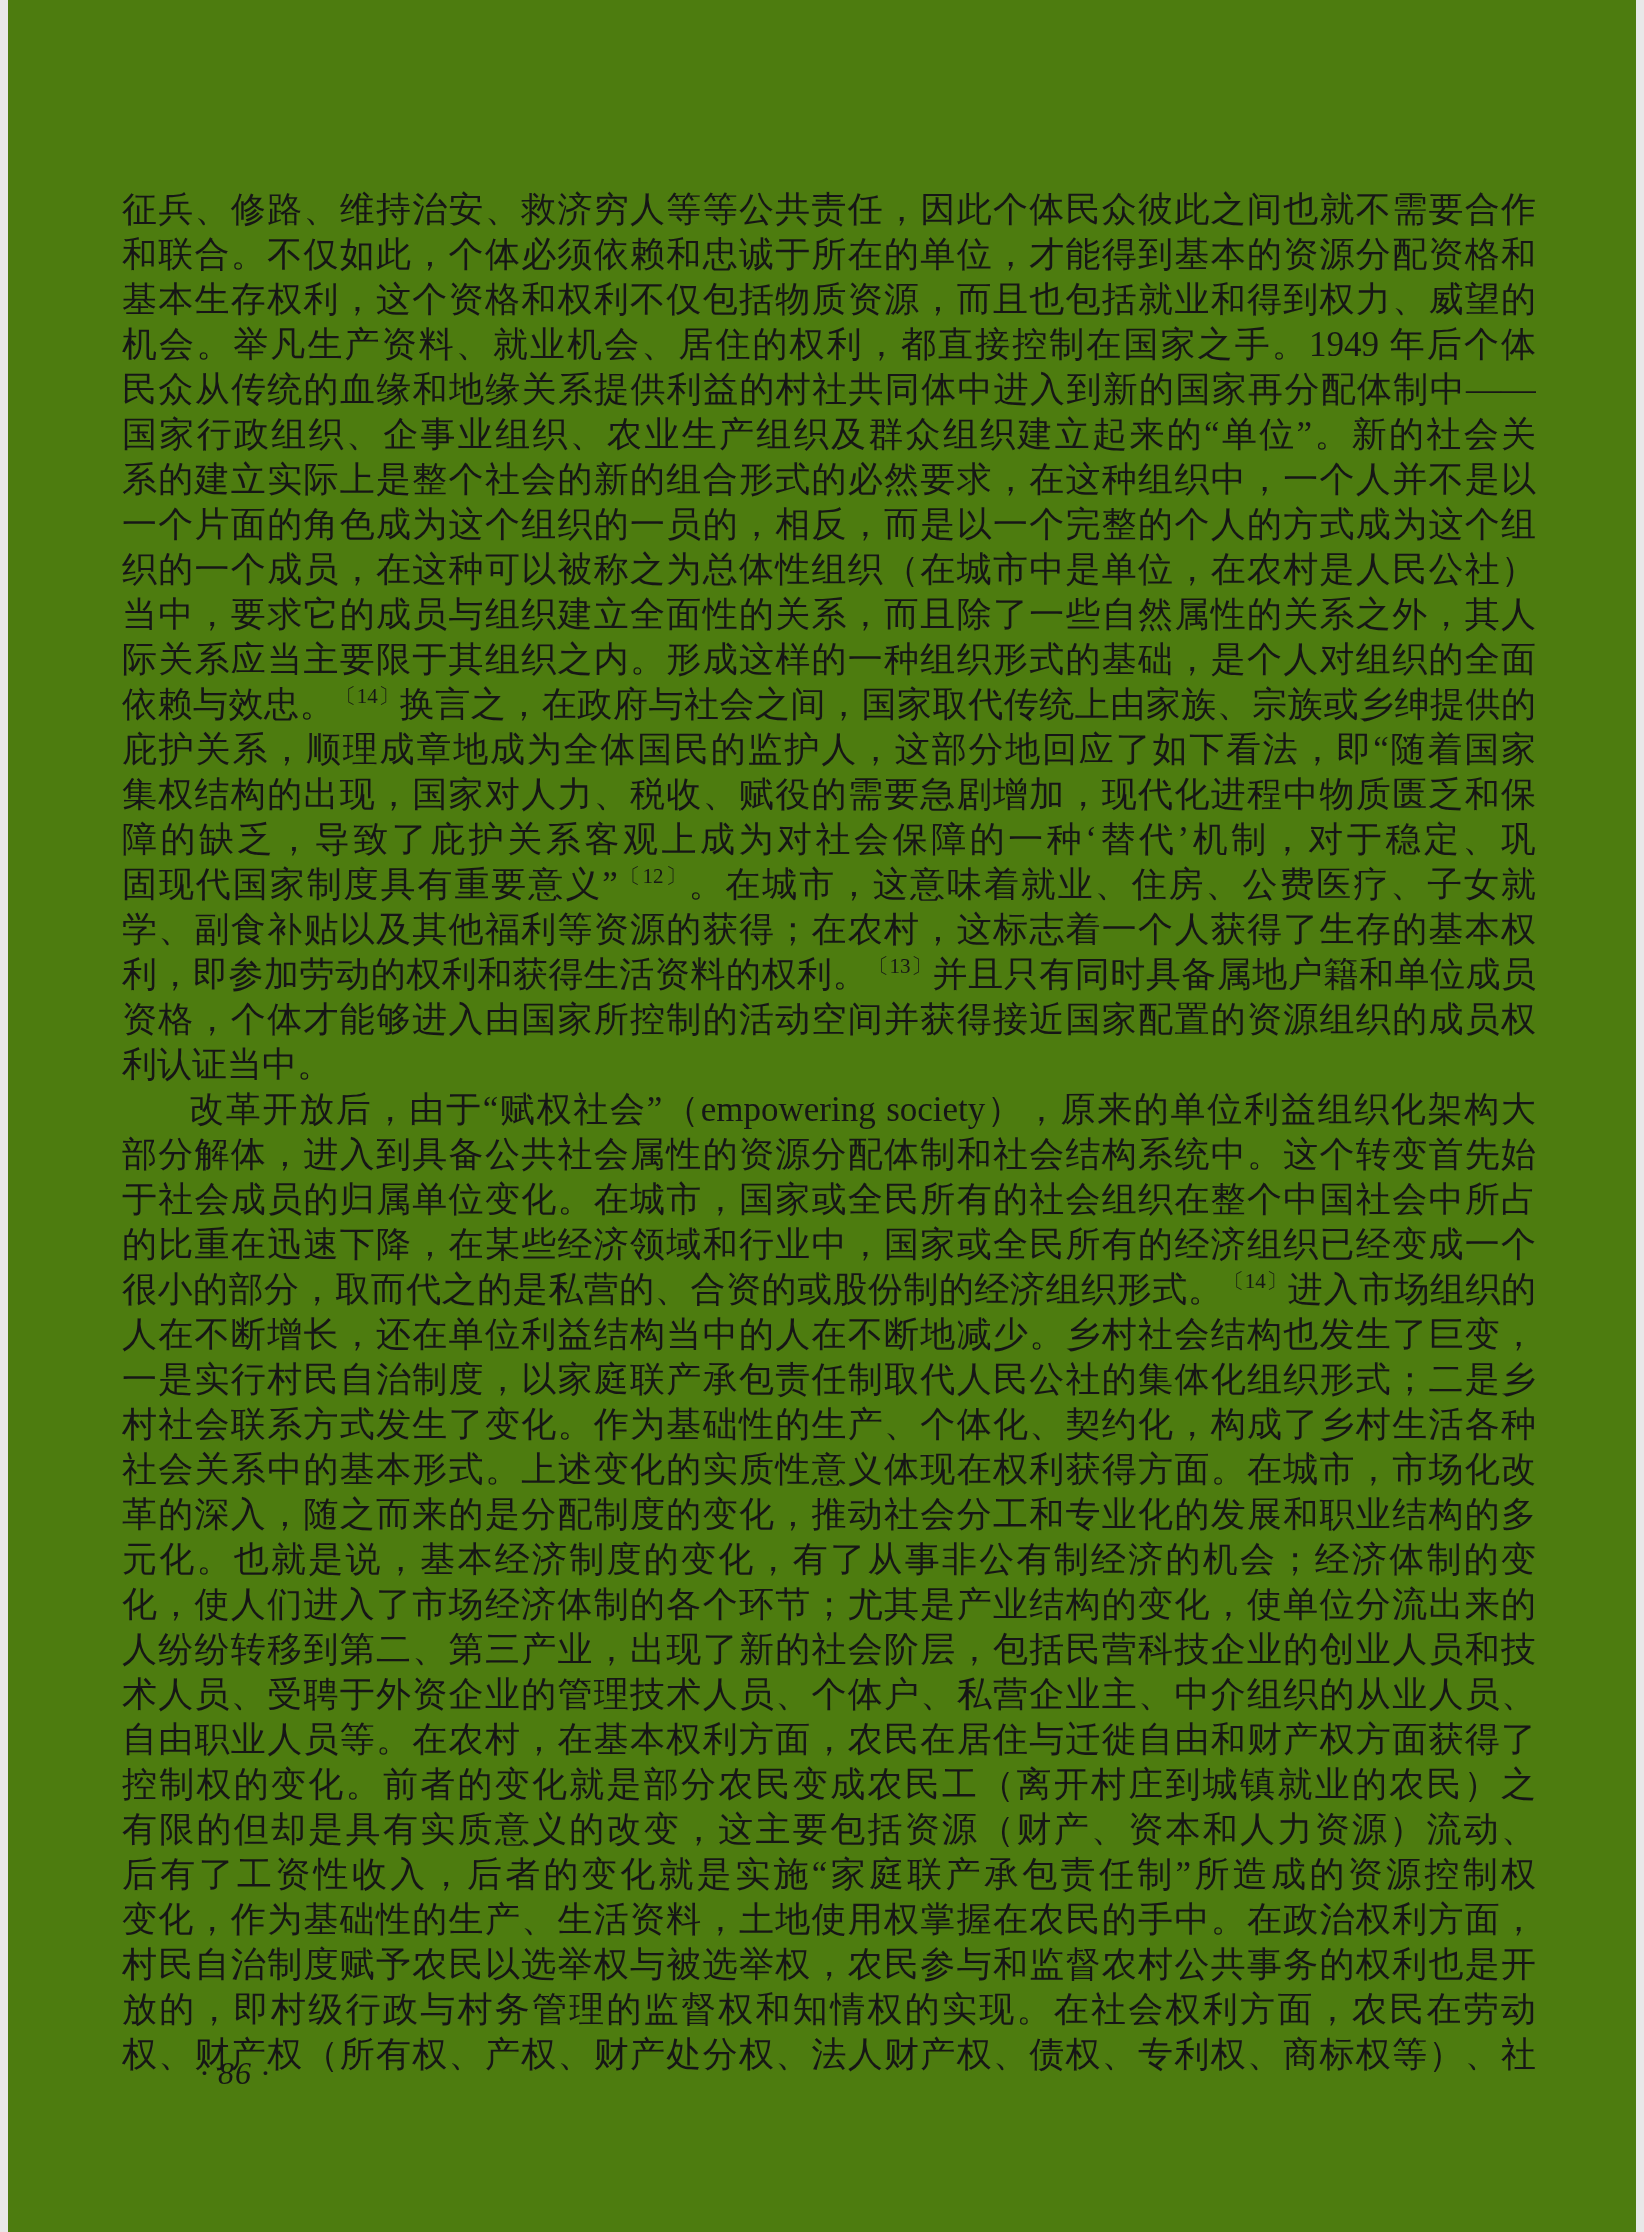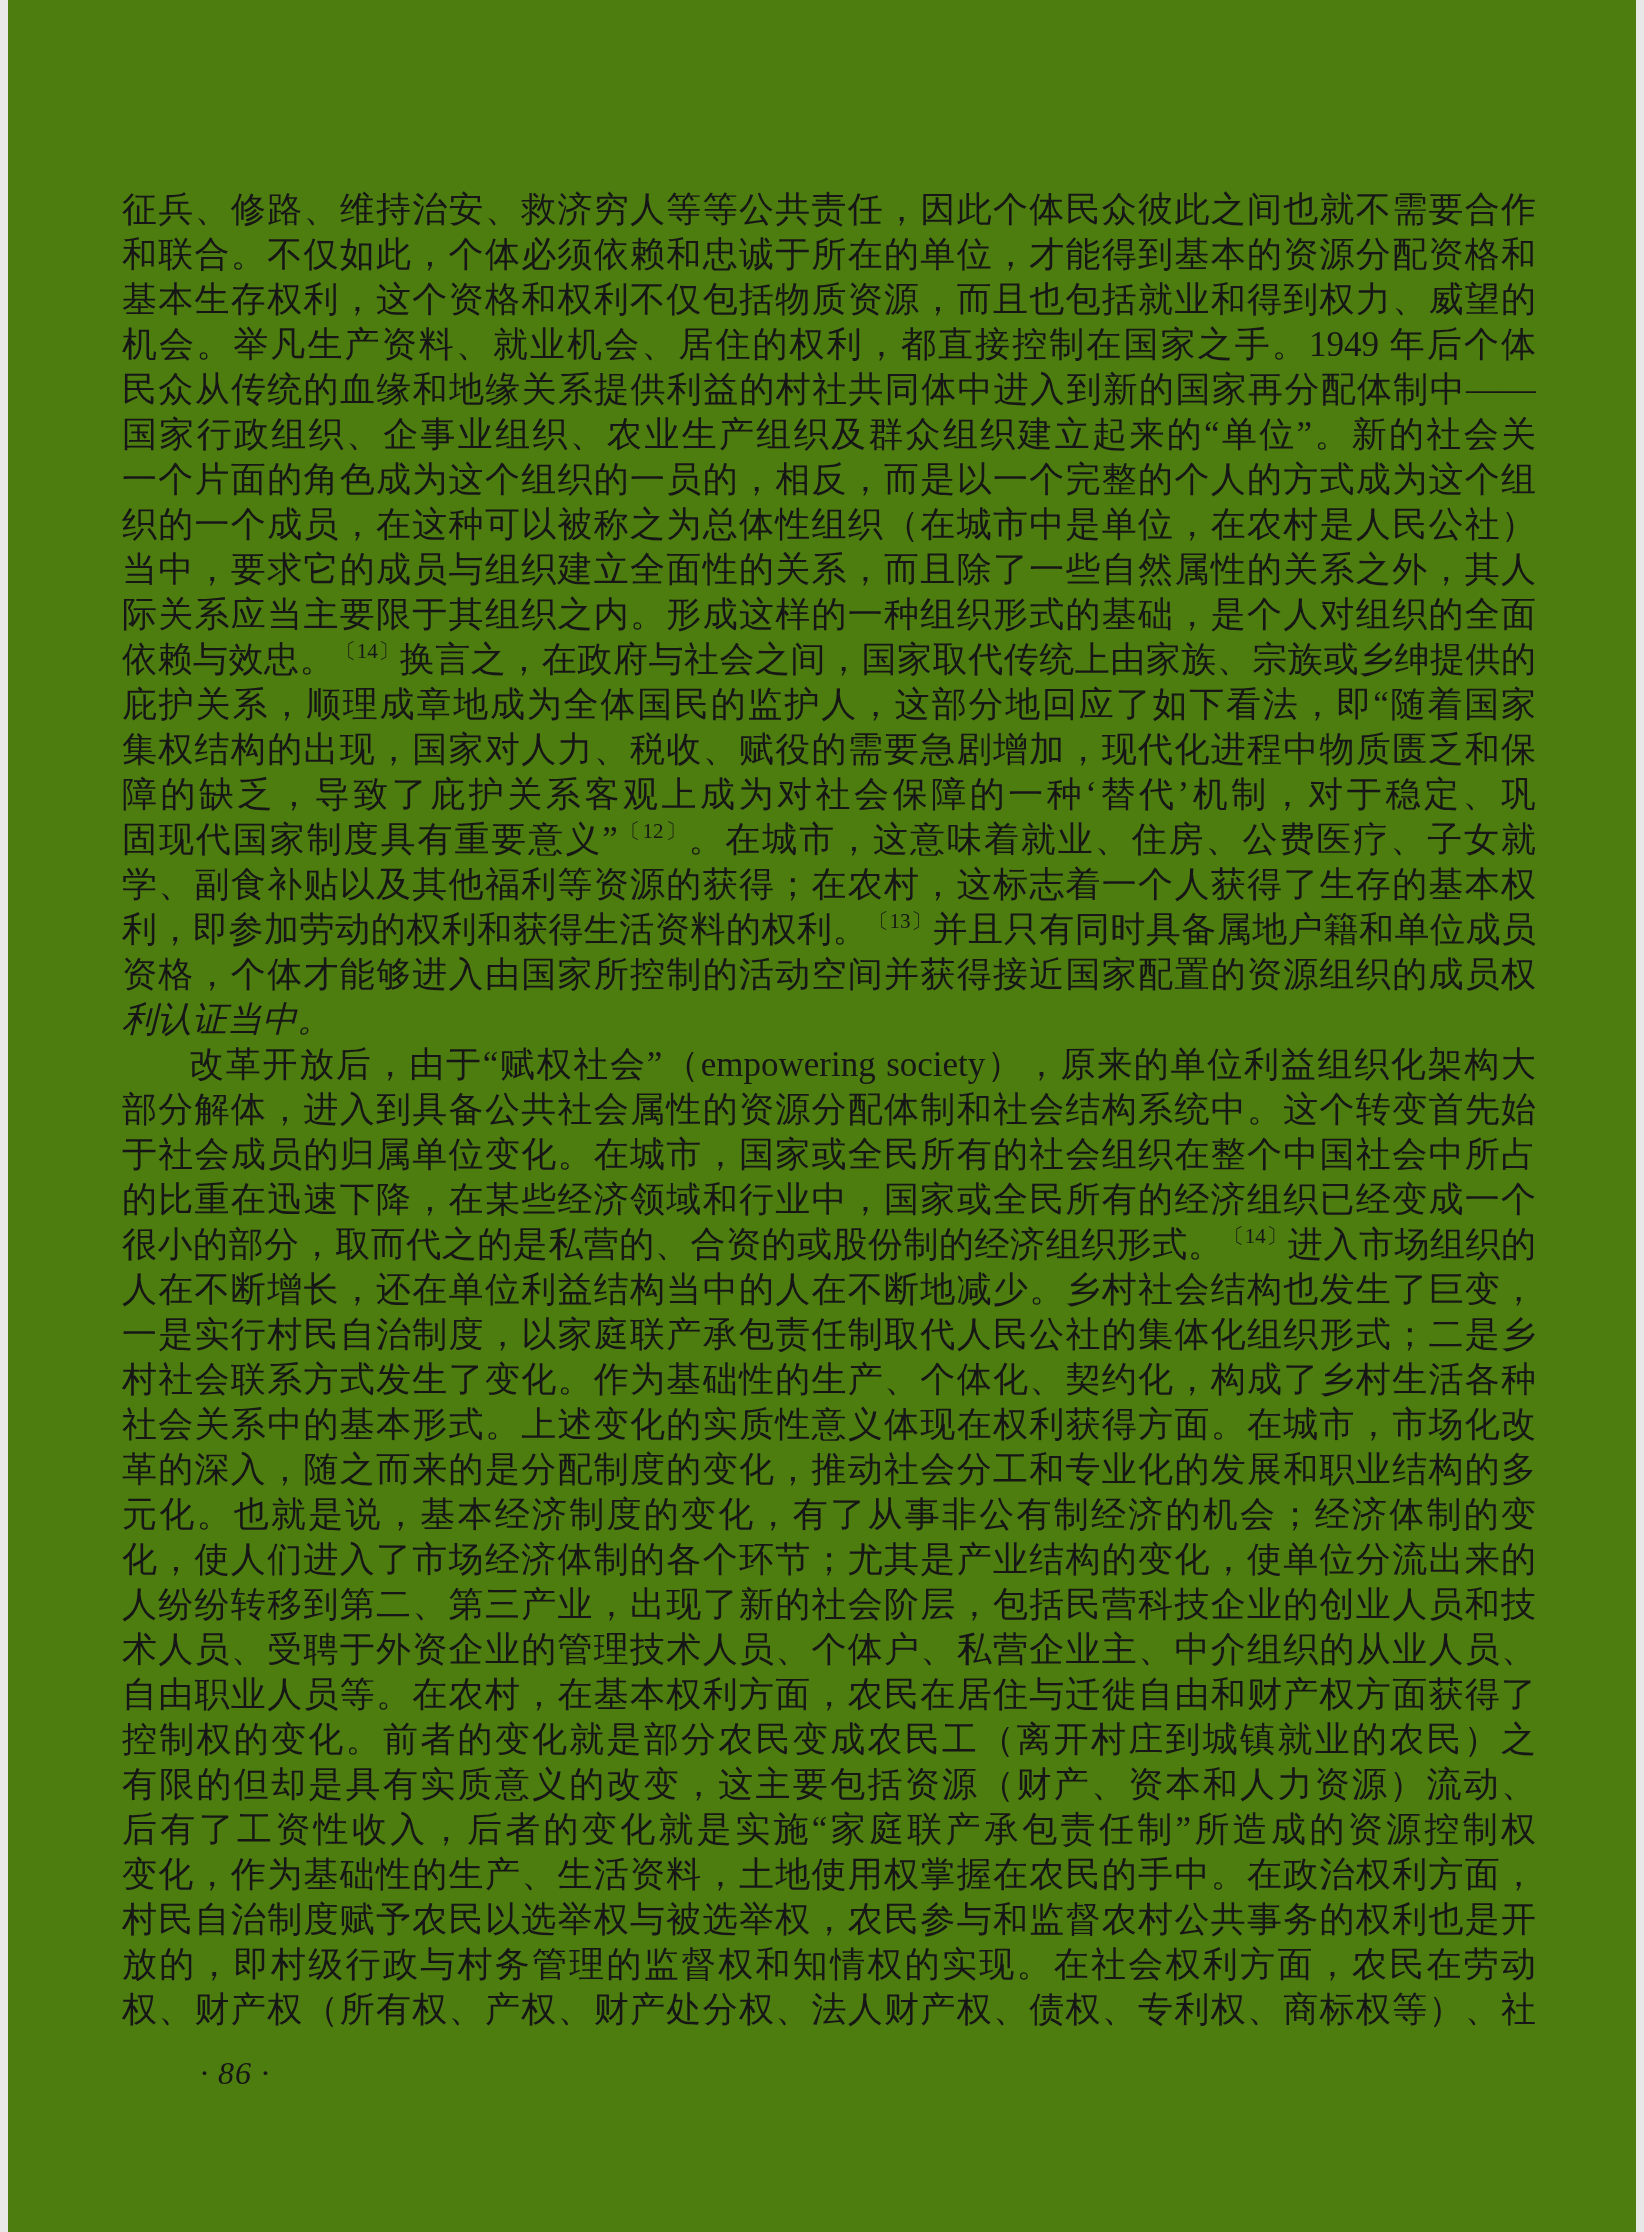--- a/index.html
+++ b/index.html
@@ -35,21 +35,20 @@
     text-align-last: justify;
     text-justify: inter-character;
     overflow: hidden;
   }
   .line.indent {
     text-indent: 67px;
   }
   .line.short {
     text-align: right;
     text-align-last: left;
-    font-style: italic;
   }
   sup.fnref {
     font-size: 21px;
     line-height: 0;
     vertical-align: super;
     letter-spacing: 0;
   }
   .page-number {
     position: absolute;
     left: 192px;
@@ -66,20 +65,21 @@
 
 <div class="page">
   <main class="body-text" id="body-text">
       <div class="paragraph">
         <div class="line">征兵、修路、维持治安、救济穷人等等公共责任，因此个体民众彼此之间也就不需要合作</div>
         <div class="line">和联合。不仅如此，个体必须依赖和忠诚于所在的单位，才能得到基本的资源分配资格和</div>
         <div class="line">基本生存权利，这个资格和权利不仅包括物质资源，而且也包括就业和得到权力、威望的</div>
         <div class="line">机会。举凡生产资料、就业机会、居住的权利，都直接控制在国家之手。1949 年后个体</div>
         <div class="line">民众从传统的血缘和地缘关系提供利益的村社共同体中进入到新的国家再分配体制中——</div>
         <div class="line">国家行政组织、企事业组织、农业生产组织及群众组织建立起来的“单位”。新的社会关</div>
+        <div class="line">系的建立实际上是整个社会的新的组合形式的必然要求，在这种组织中，一个人并不是以</div>
         <div class="line">一个片面的角色成为这个组织的一员的，相反，而是以一个完整的个人的方式成为这个组</div>
         <div class="line">织的一个成员，在这种可以被称之为总体性组织（在城市中是单位，在农村是人民公社）</div>
         <div class="line">当中，要求它的成员与组织建立全面性的关系，而且除了一些自然属性的关系之外，其人</div>
         <div class="line">际关系应当主要限于其组织之内。形成这样的一种组织形式的基础，是个人对组织的全面</div>
         <div class="line">依赖与效忠。<sup class="fnref">〔14〕</sup>换言之，在政府与社会之间，国家取代传统上由家族、宗族或乡绅提供的</div>
         <div class="line">庇护关系，顺理成章地成为全体国民的监护人，这部分地回应了如下看法，即“随着国家</div>
         <div class="line">集权结构的出现，国家对人力、税收、赋役的需要急剧增加，现代化进程中物质匮乏和保</div>
         <div class="line">障的缺乏，导致了庇护关系客观上成为对社会保障的一种‘替代’机制，对于稳定、巩</div>
         <div class="line">固现代国家制度具有重要意义”<sup class="fnref">〔12〕</sup>。在城市，这意味着就业、住房、公费医疗、子女就</div>
         <div class="line">学、副食补贴以及其他福利等资源的获得；在农村，这标志着一个人获得了生存的基本权</div>

